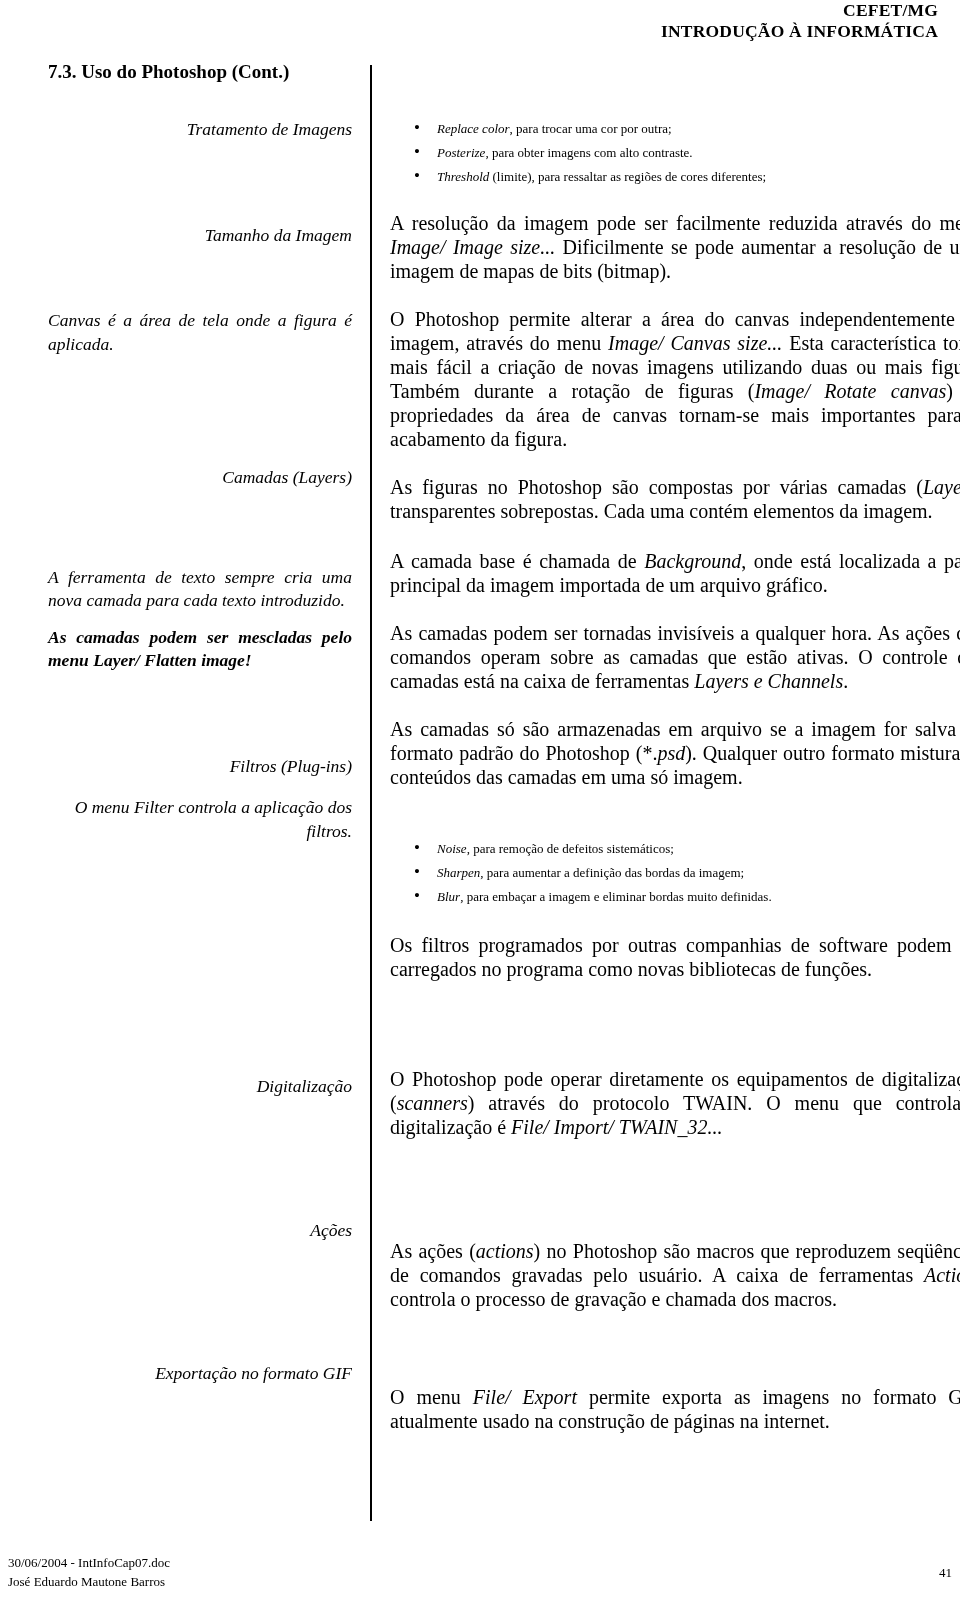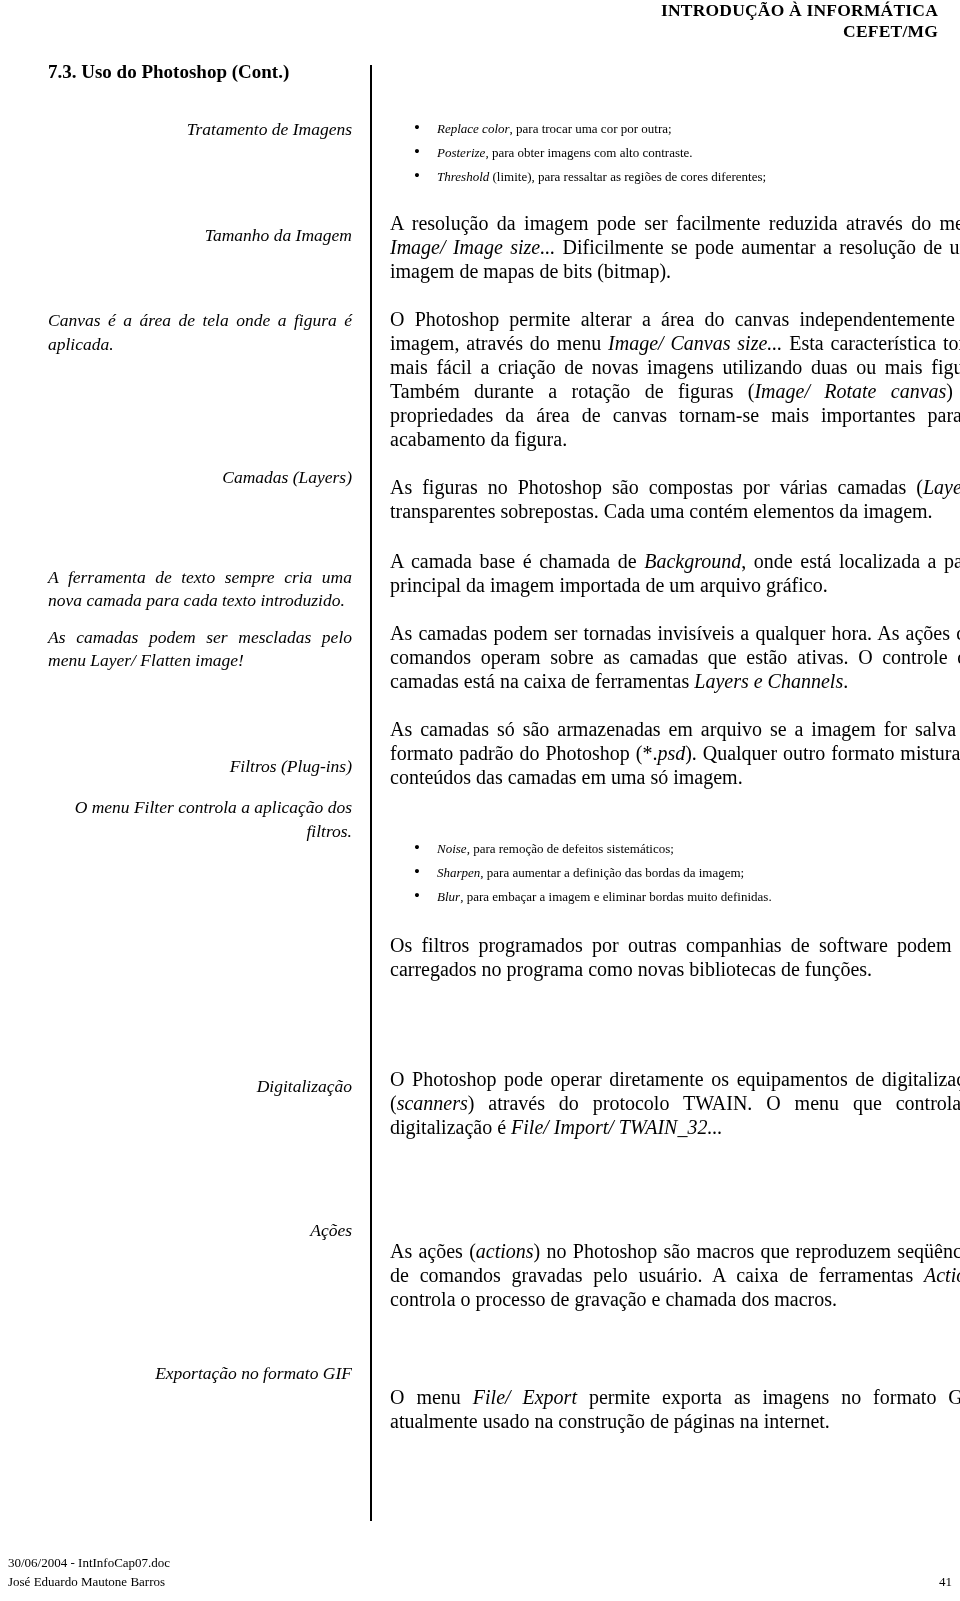--- a/index.html
+++ b/index.html
@@ -67,21 +67,21 @@
   }
   .side-note {
     font-style: italic;
     font-size: 17.5px;
     line-height: 23.5px;
     margin: 0;
     padding: 0;
     text-align: right;
   }
   .side-note.just { text-align: justify; }
-  .side-note.bold-it { font-weight: normal; font-style: italic; }
+  .side-note.bold-it { font-weight: bold; font-style: italic; }
 
   
   .right-col {
     position: absolute;
     left: 350px;
     top: 0;
     width: 594px;
   }
   .para {
     font-size: 20px;
@@ -119,31 +119,31 @@
     position: absolute;
     left: 8px;
     bottom: 10px;
     width: 944px;
     font-size: 13px;
     line-height: 19px;
   }
   .footer-row {
     display: flex;
     justify-content: space-between;
-    align-items: flex-end;
+    align-items: center;
   }
   .footer-left { text-align: left; }
   .footer-right { text-align: right; }
 </style>
 </head>
 <body>
 
 <div class="page-header">
+  <span class="hdr-line">CEFET/MG</span>
   <span class="hdr-line">INTRODUÇÃO À INFORMÁTICA</span>
-  <span class="hdr-line">CEFET/MG</span>
 </div>
 
 <div class="doc-body">
 
   <div class="vertical-rule"></div>
 
   <div class="left-col">
 
     <div style="height:8px"></div>
     <h1 class="section-title">7.3. Uso do Photoshop (Cont.)</h1>

